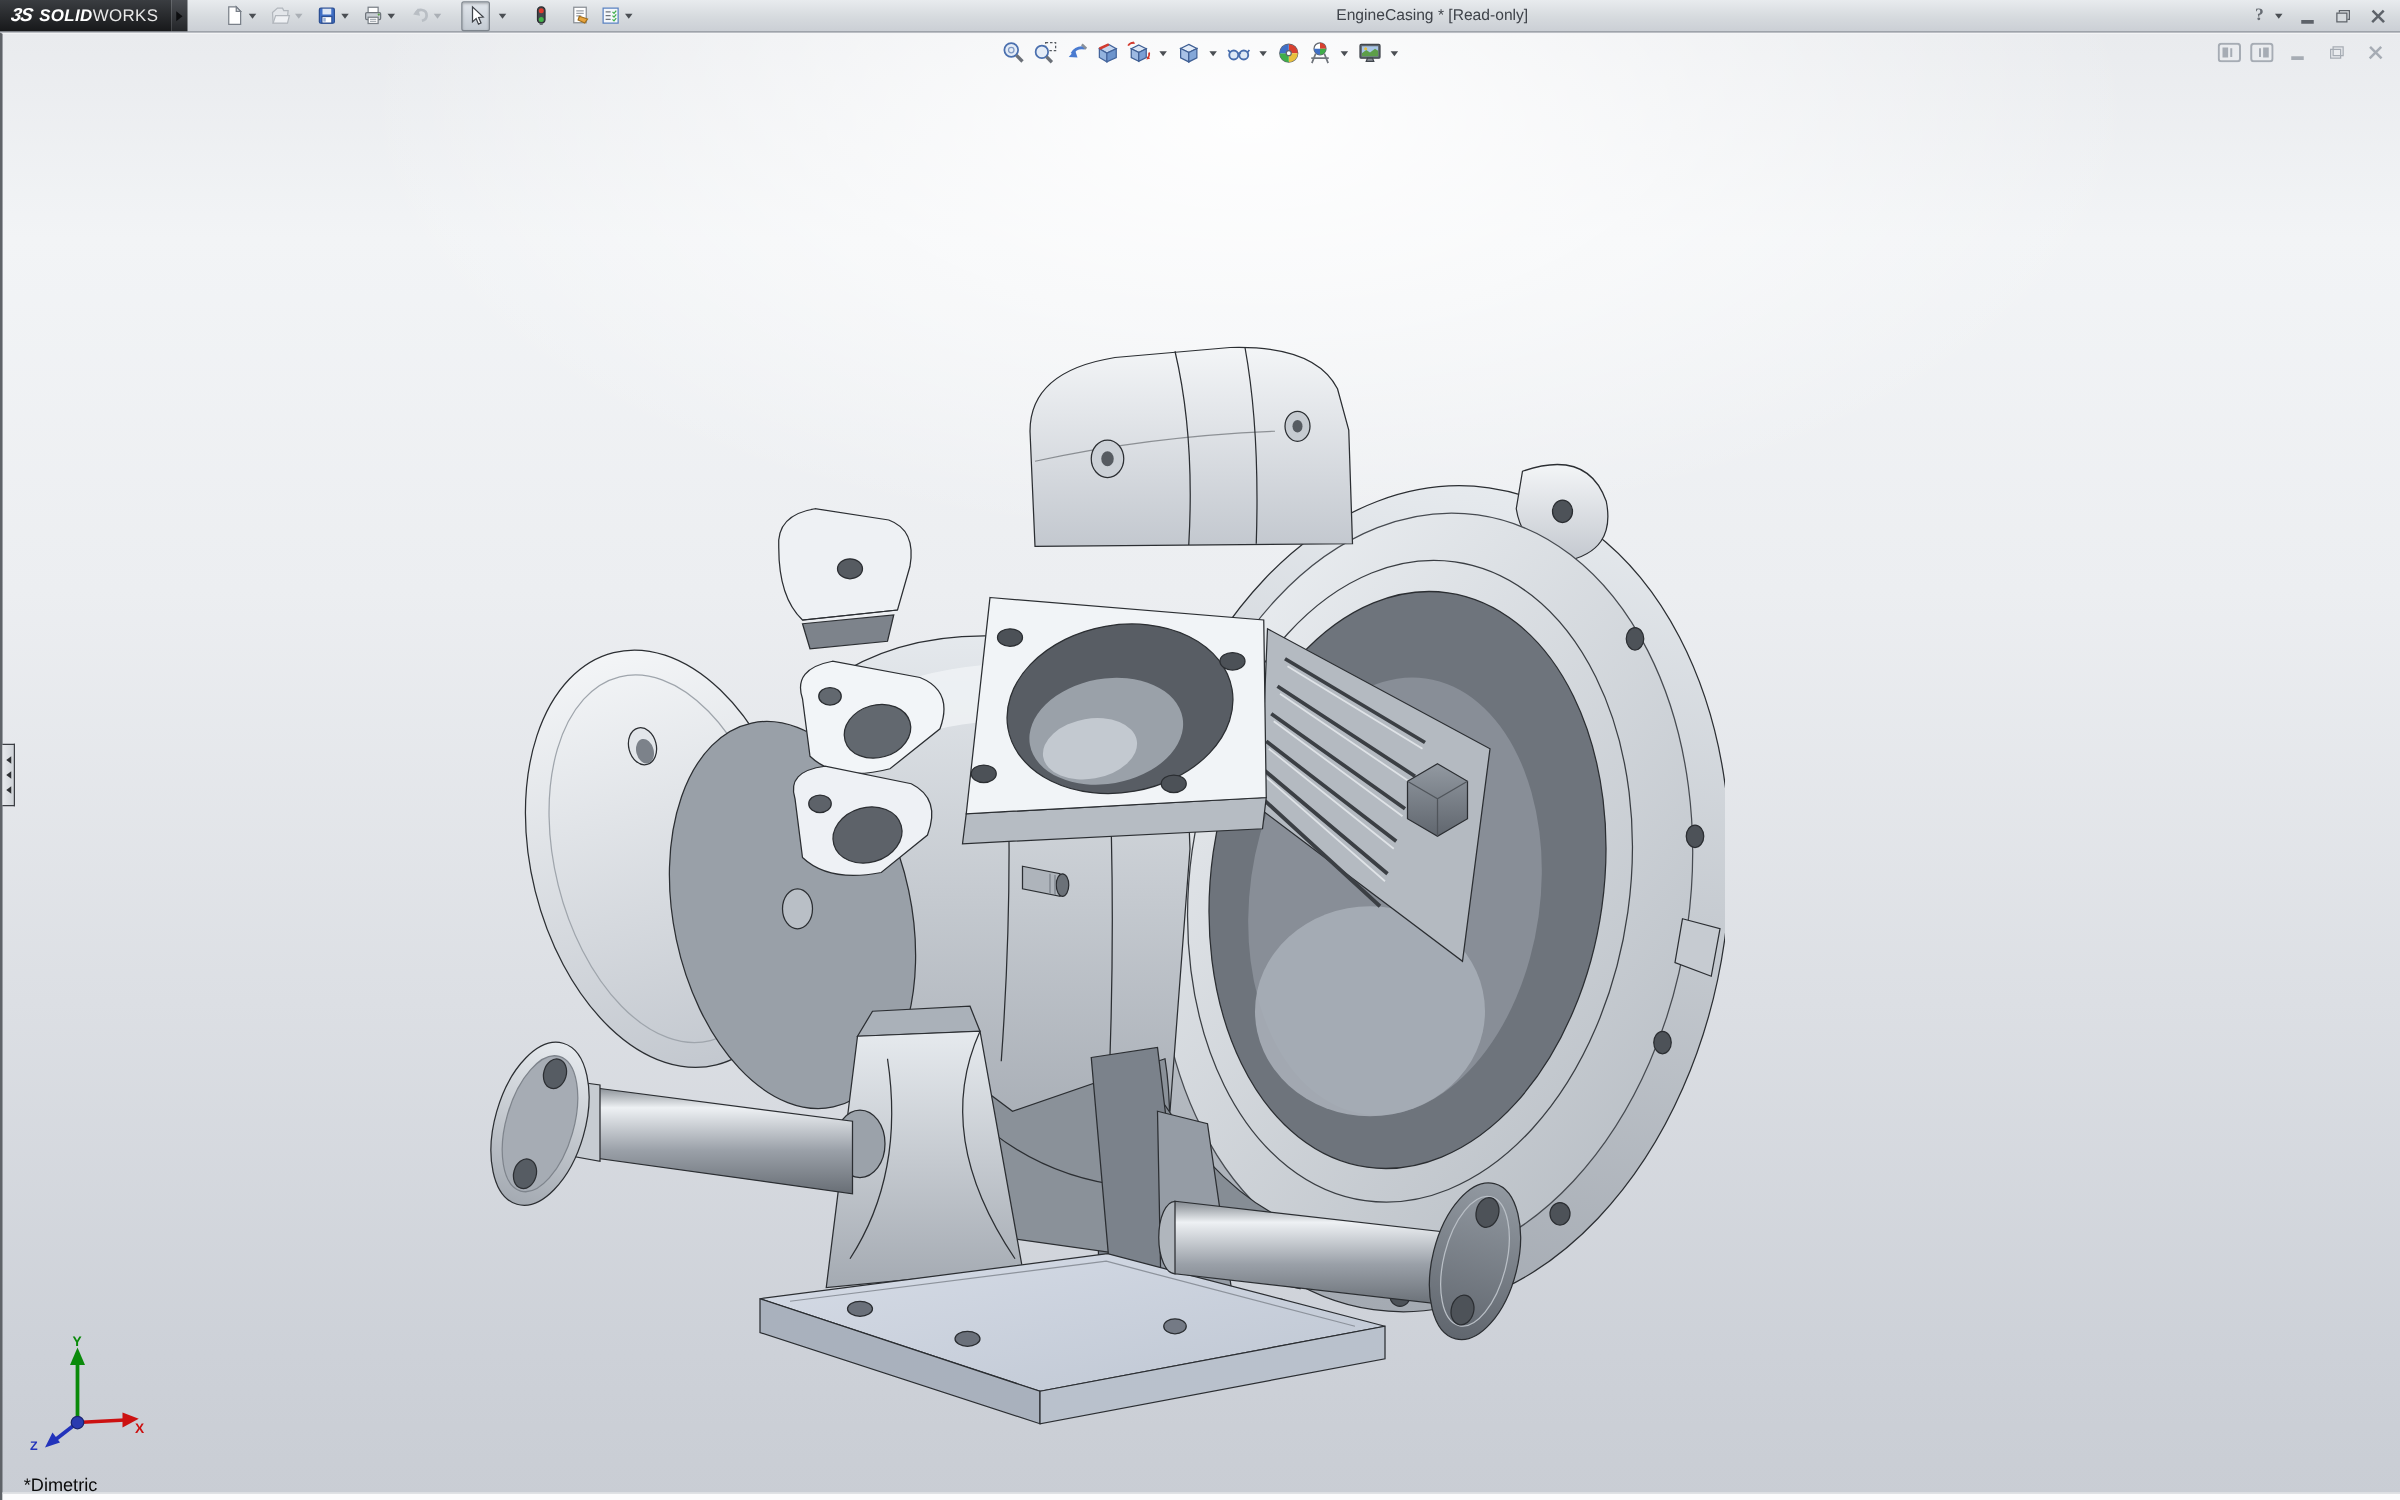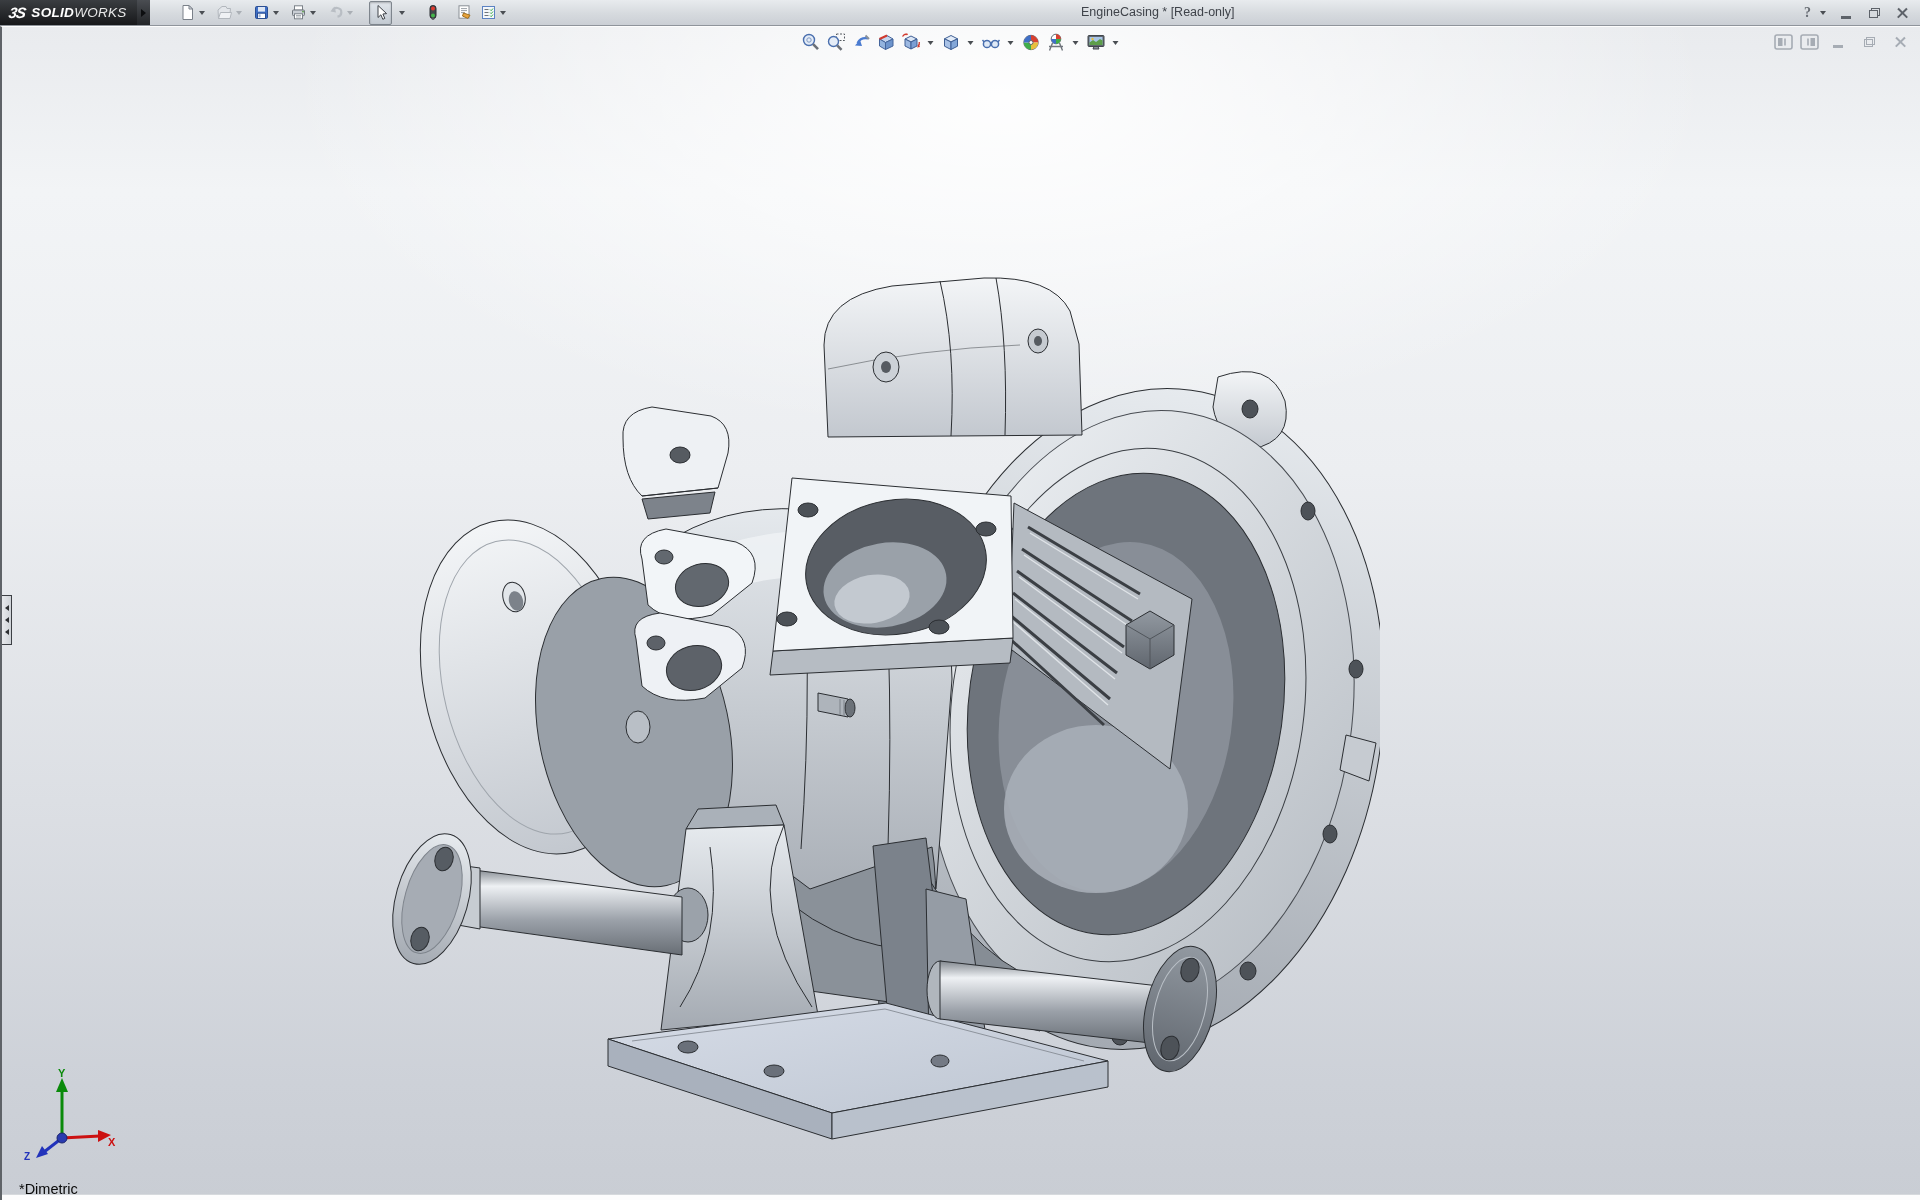--- a/index.html
+++ b/index.html
@@ -8,35 +8,35 @@
 
   
   .titlebar{position:absolute;top:0;left:0;right:0;height:25px;
     background:linear-gradient(#e8ebee 0%,#d6dade 55%,#cbcfd5 100%);
     border-bottom:1px solid #8f949b;display:flex;align-items:center;z-index:50;}
   .logo{height:25px;display:flex;align-items:center;background:linear-gradient(#3a3d41,#17181a);
     color:#fff;padding:0 10px 0 9px;}
   .logo-mark{font-style:italic;font-weight:bold;font-size:15px;letter-spacing:-1px;
     transform:skewX(-10deg);margin-right:6px;}
   .logo-bold{font-weight:bold;font-size:13.5px;font-style:italic;letter-spacing:.3px;text-align:right;}
-  .logo-light{font-weight:normal;font-size:13.5px;font-style:italic;letter-spacing:.3px;color:#e8e8e8;text-align:center;}
+  .logo-light{font-weight:normal;font-size:13.5px;letter-spacing:.3px;color:#e8e8e8;text-align:center;}
   .logo-flyout{width:13px;height:25px;background:linear-gradient(#4a4d52,#232528);
     display:flex;align-items:center;justify-content:center;cursor:pointer;}
   .tri-right{width:0;height:0;border-top:4px solid transparent;border-bottom:4px solid transparent;
     border-left:5px solid #0d0e10;}
   .tb{display:flex;align-items:center;margin-left:26px;gap:1px;}
   .tb-btn{display:flex;align-items:center;height:22px;padding:0 2px;border:1px solid transparent;border-radius:2px;}
   .tb-btn.active{background:linear-gradient(#e2e7ed,#c3cad2);border:1px solid #7e858d;
     box-shadow:inset 0 1px 2px rgba(0,0,0,.25);}
   .dd{width:0;height:0;border-left:3.5px solid transparent;border-right:3.5px solid transparent;
     border-top:4px solid #4a4e53;margin:0 4px 0 3px;}
   .dd.dis{border-top-color:#aaafb5;}
   .tb-sp{width:7px;}
   .wintitle{position:absolute;left:1069px;top:0;height:25px;line-height:25px;
-    font-size:12.5px;color:#3f434a;white-space:nowrap;margin-left:12px;}
+    font-size:12.5px;color:#3f434a;white-space:nowrap;}
   .title-controls{position:absolute;right:6px;top:0;height:25px;display:flex;align-items:center;gap:4px;}
   .help-btn{font-size:14px;color:#686d74;font-weight:bold;padding:0 2px;font-family:"Liberation Serif",serif;}
   .wc{width:24px;height:18px;display:flex;align-items:center;justify-content:center;position:relative;}
   .g-min{width:10px;height:3px;background:#5d6269;margin-top:9px;}
   .g-restore{position:relative;width:11px;height:10px;}
   .g-restore .r1{position:absolute;right:0;top:0;width:7px;height:6px;border:1.5px solid #5d6269;}
   .g-restore .r2{position:absolute;left:0;bottom:0;width:7px;height:6px;border:1.5px solid #5d6269;background:#d6dade;}
   .xwrap{position:relative;width:11px;height:11px;}
   .xbar{position:absolute;left:-1px;top:4.5px;width:13px;height:2.4px;background:#5d6269;}
   .xbar.a{transform:rotate(45deg);} .xbar.b{transform:rotate(-45deg);}

